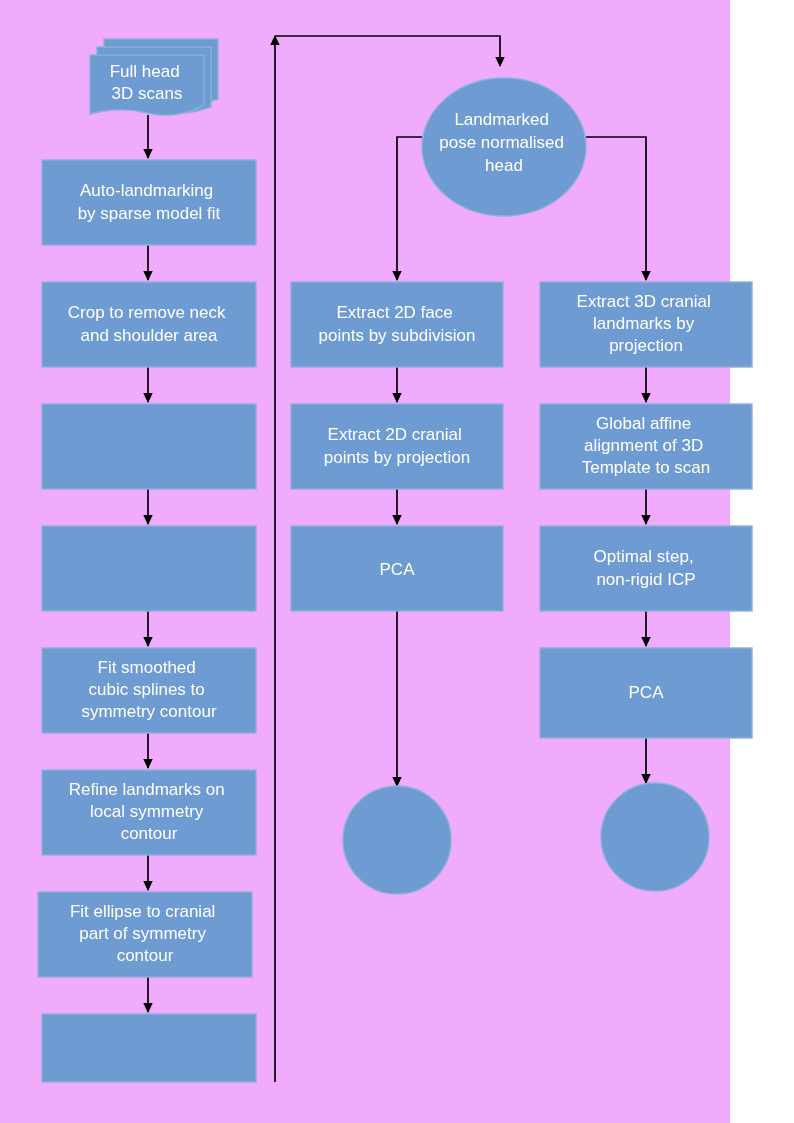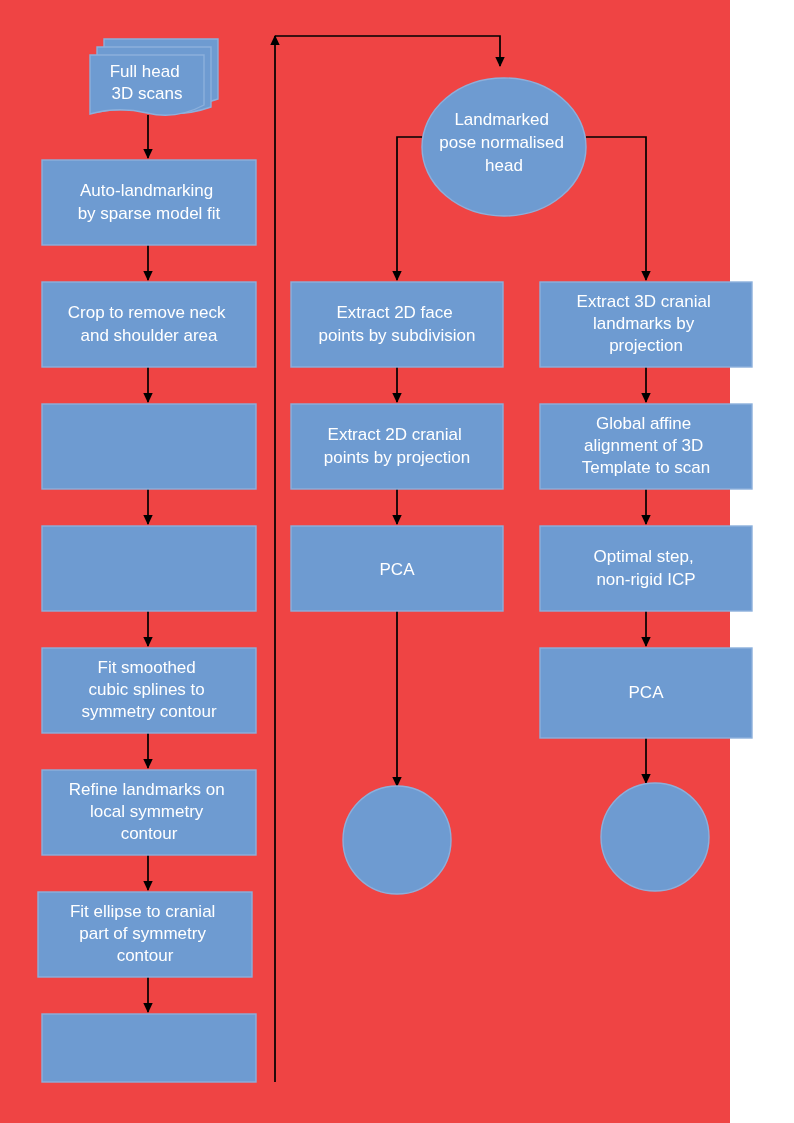--- a/index.html
+++ b/index.html
@@ -1,18 +1,18 @@
 <!DOCTYPE html>
 <html style="--nf: #6E9BD1;"><head>
 <meta charset="utf-8">
 <style>
   html,body{margin:0;padding:0;background:#ffffff;}
   body{width:794px;height:1123px;overflow:hidden;
        font-family:"Liberation Sans","DejaVu Sans",sans-serif;}
-  #stage{position:relative;width:730px;height:1123px;background:#ef4444;}
+  #stage{position:relative;width:730px;height:1123px;background:#f0abfc;}
   svg#flow{position:absolute;left:0;top:0;width:794px;height:1123px;}
   .nodefill{fill:#6E9BD1;stroke:#8CB0DC;stroke-width:1.4;}
   .docfill{fill:#6E9BD1;stroke:#8CB0DC;stroke-width:1.4;}
   .edge{stroke:#000000;stroke-width:1.7;fill:none;}
   .divider{stroke:#000000;stroke-width:1.7;fill:none;}
   .nlabel{fill:#ffffff;font-family:"Liberation Sans","DejaVu Sans",sans-serif;
           font-size:17px;text-anchor:middle;dominant-baseline:middle;}
 </style>
 </head>
 <body style="background: rgb(255, 255, 255);">

